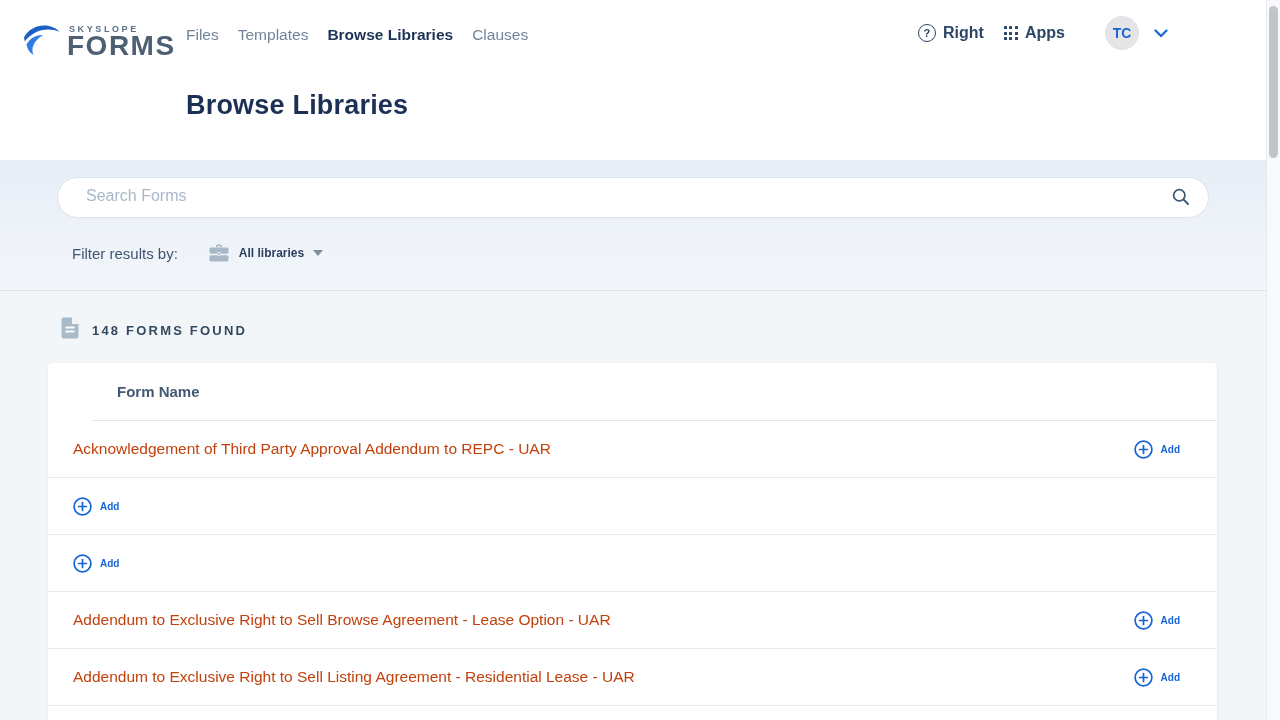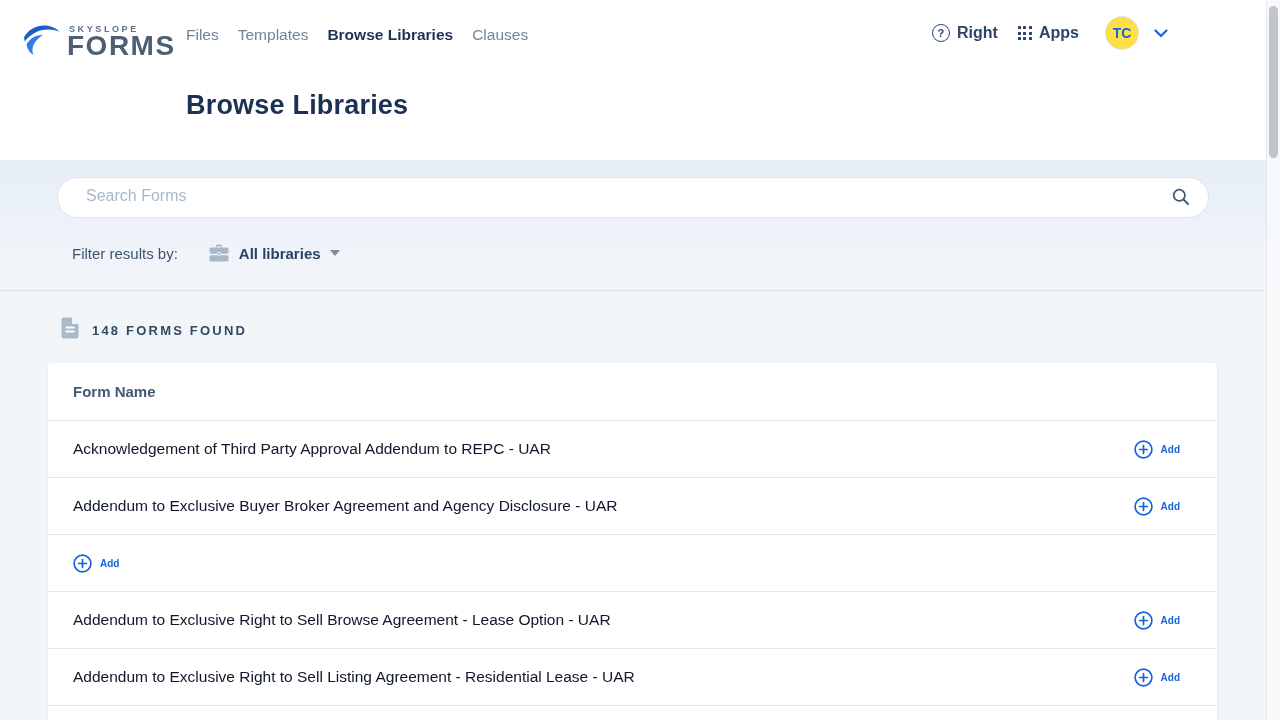--- a/index.html
+++ b/index.html
@@ -35,22 +35,22 @@
   .action-group { display: flex; align-items: center; cursor: pointer; }
   .action-label { font-size: 16px; font-weight: 700; color: #2c4568; margin-left: 7px; }
   .help-icon {
     width: 18px; height: 18px; border: 1.6px solid #2c4568; border-radius: 50%;
     display: flex; align-items: center; justify-content: center;
     font-size: 11px; font-weight: 700; color: #2c4568;
   }
   .apps-icon { display: grid; grid-template-columns: repeat(3, 3px); grid-gap: 2.6px; margin-left: 20px; }
   .apps-icon i { width: 3px; height: 3px; background: #2c4568; border-radius: 0.5px; }
   .avatar {
-    margin-left: 26px; width: 34px; height: 34px; border-radius: 50%;
-    background: #fde047; border: 1px solid #d9e4f2;
+    margin-left: 40px; width: 34px; height: 34px; border-radius: 50%;
+    background: #e5e5e5; border: 1px solid #d9e4f2;
     display: flex; align-items: center; justify-content: center;
     font-size: 14px; font-weight: 700; color: #1665d8; cursor: pointer;
   }
   .avatar-chevron { margin-left: 15px; cursor: pointer; display: flex; align-items: center; }
   .page-title {
     position: absolute; left: 186px; top: 90px;
     font-size: 27px; font-weight: 700; color: #1b3054; letter-spacing: 0.2px;
   }
 
   
@@ -63,21 +63,21 @@
   .search-input {
     width: 100%; height: 100%; border: 1px solid #dce3eb; border-radius: 21px;
     background: #ffffff; padding: 0 50px 4px 28px; font-size: 16px; color: #3c5068;
     outline: none; font-family: "Liberation Sans", sans-serif;
   }
   .search-input::placeholder { color: #a9b8c8; opacity: 1; }
   .search-icon { position: absolute; right: 18px; top: 10px; cursor: pointer; }
   .filter-row { position: absolute; left: 72px; top: 84px; display: flex; align-items: center; }
   .filter-label { font-size: 15px; color: #3f5470; }
   .briefcase-icon { margin-left: 31px; display: flex; align-items: center; cursor: pointer; }
-  .filter-selected { margin-left: 10px; font-size: 15px; font-weight: 700; color: #2c4161; cursor: pointer; }
+  .filter-selected { margin-left: 10px; font-size: 12px; font-weight: 700; color: #2c4161; cursor: pointer; }
   .filter-caret {
     margin-left: 9px; width: 0; height: 0; cursor: pointer;
     border-left: 5px solid transparent; border-right: 5px solid transparent;
     border-top: 6px solid #7f8d9b;
   }
 
   
   .main { position: absolute; top: 292px; left: 0; width: 1280px; height: 428px; background: #f3f6f9; border-radius: 16px; }
   .results-row { position: absolute; left: 61px; top: 25px; display: flex; align-items: center; }
   .results-count {
@@ -85,28 +85,29 @@
     letter-spacing: 2.2px;
   }
   .card {
     position: absolute; left: 48px; top: 71px; width: 1169px; height: 357px;
     background: #ffffff; border-radius: 4px 4px 0 0; overflow: hidden;
     box-shadow: 0 1px 3px rgba(40, 60, 90, 0.10);
   }
   .thead-row {
     height: 58px; display: flex; align-items: center; padding-left: 25px;
     border-bottom: 1px solid #e3e7ec;
+    margin-left: 44px;
   }
   .thead-label { font-size: 15px; font-weight: 700; color: #435871; }
   .form-row {
     height: 57px; display: flex; align-items: center; justify-content: space-between;
     padding: 0 37px 0 25px; border-bottom: 1px solid #e6eaee; background: #ffffff;
     cursor: default;
   }
-  .form-name { font-size: 15.5px; color: #0f172a; }
+  .form-name { font-size: 15.5px; color: #c2410c; }
   .add-btn { display: flex; align-items: center; cursor: pointer; }
   .add-label { margin-left: 8px; font-size: 10px; font-weight: 700; color: #1665d8; }
   .partial-row { height: 16px; background: #ffffff; }
 
   
   .scrollbar-track {
     position: absolute; right: 0; top: 0; width: 14px; height: 720px;
     background: #f8f9fa; border-left: 1px solid #e7e9eb; z-index: 5;
   }
   .scrollbar-thumb {
@@ -219,21 +220,20 @@
         <svg width="19" height="19" viewBox="0 0 19 19" fill="none">
           <circle cx="9.5" cy="9.5" r="8.4" stroke="#1665d8" stroke-width="1.7"></circle>
           <line x1="9.5" y1="5.6" x2="9.5" y2="13.4" stroke="#1665d8" stroke-width="1.7" stroke-linecap="round"></line>
           <line x1="5.6" y1="9.5" x2="13.4" y2="9.5" stroke="#1665d8" stroke-width="1.7" stroke-linecap="round"></line>
         </svg>
         <span class="add-label">Add</span>
       </span>
     </div>
 
     <div class="form-row">
-      <span class="form-name">Addendum to Exclusive Buyer Broker Agreement and Agency Disclosure - UAR</span>
       <span class="add-btn">
         <svg width="19" height="19" viewBox="0 0 19 19" fill="none">
           <circle cx="9.5" cy="9.5" r="8.4" stroke="#1665d8" stroke-width="1.7"></circle>
           <line x1="9.5" y1="5.6" x2="9.5" y2="13.4" stroke="#1665d8" stroke-width="1.7" stroke-linecap="round"></line>
           <line x1="5.6" y1="9.5" x2="13.4" y2="9.5" stroke="#1665d8" stroke-width="1.7" stroke-linecap="round"></line>
         </svg>
         <span class="add-label">Add</span>
       </span>
     </div>
 

